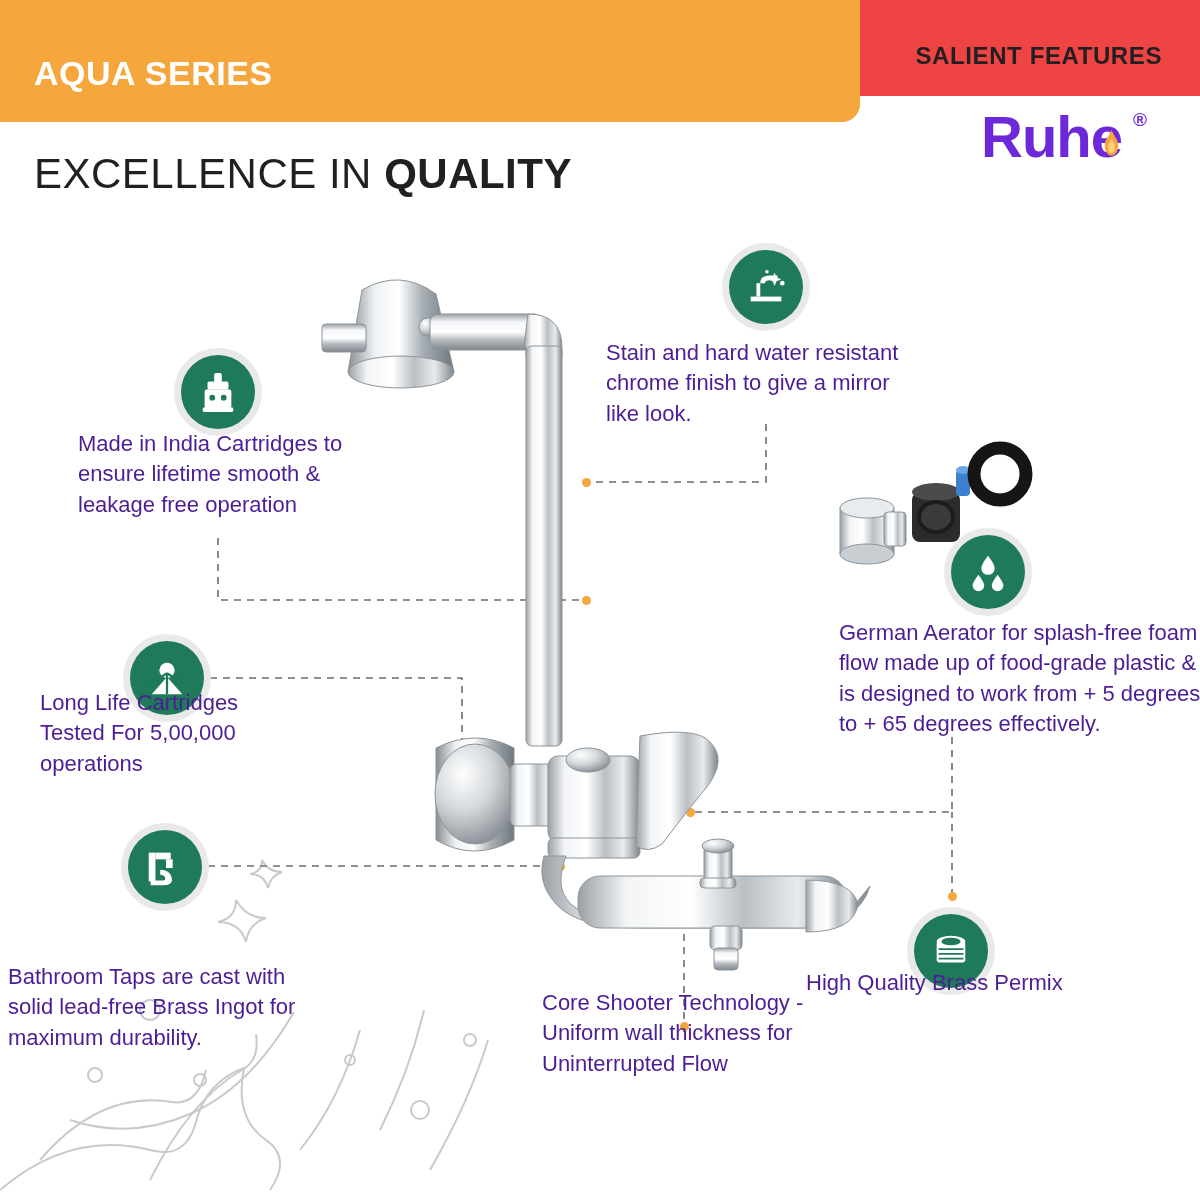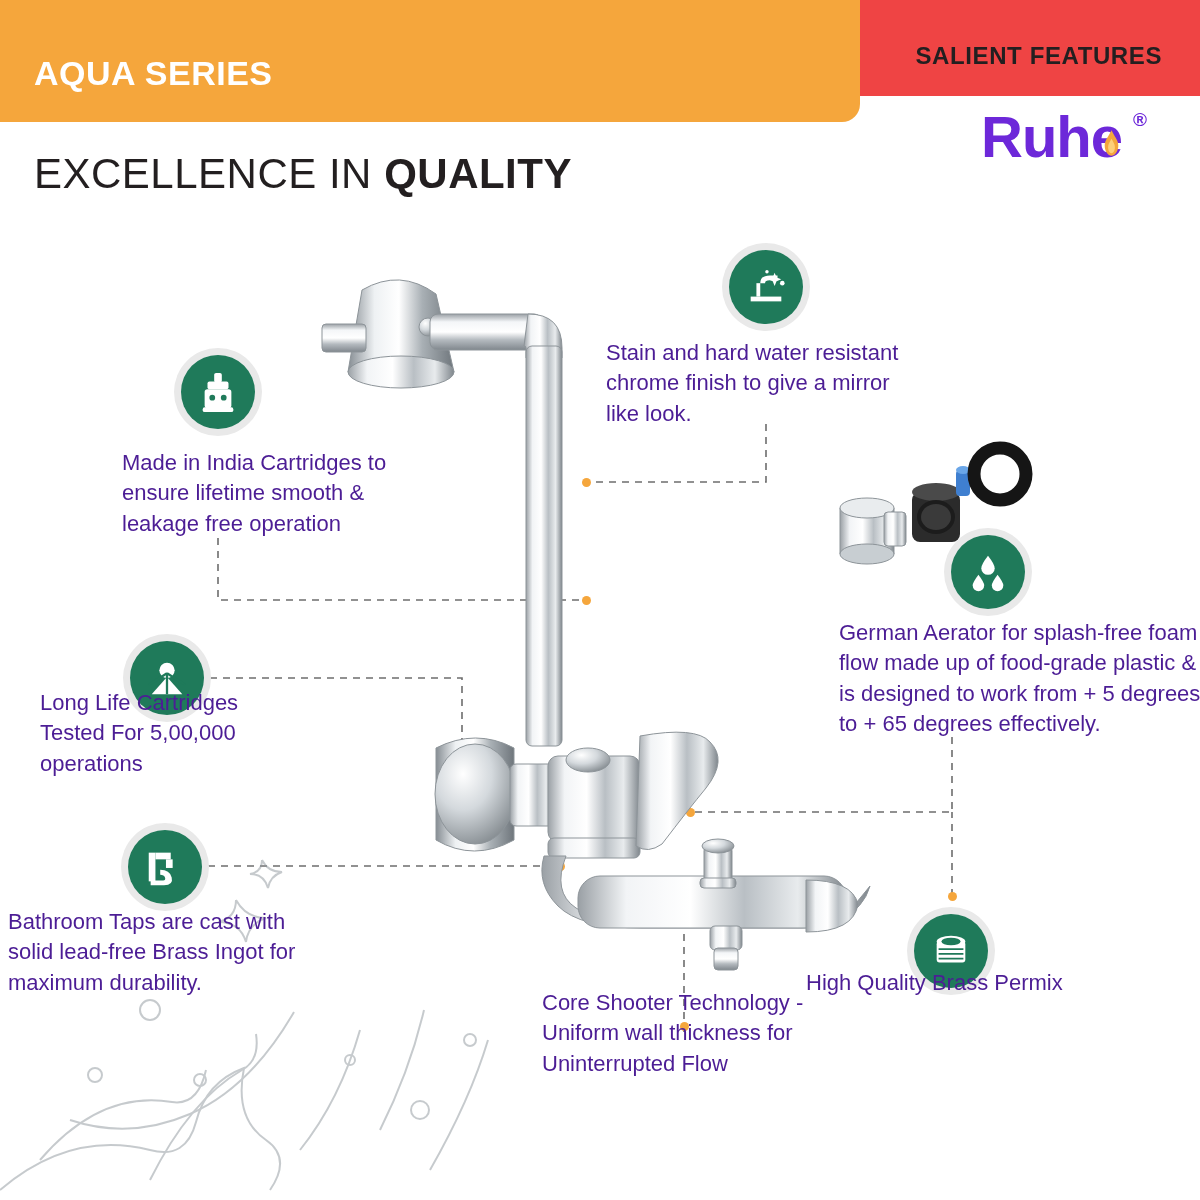--- a/index.html
+++ b/index.html
@@ -256,42 +256,42 @@
 <div class="badge" style="left:181px;top:355px;">
   <svg width="42" height="46" viewBox="0 0 44 48">
     <rect x="18" y="4" width="8" height="10" rx="2" fill="#ffffff"></rect>
     <rect x="11" y="13" width="22" height="8" rx="2" fill="#ffffff"></rect>
     <rect x="8" y="21" width="28" height="20" rx="3" fill="#ffffff"></rect>
     <rect x="6" y="40" width="32" height="5" rx="2" fill="#ffffff"></rect>
     <circle cx="16" cy="30" r="3" fill="#1f7a5a"></circle>
     <circle cx="28" cy="30" r="3" fill="#1f7a5a"></circle>
   </svg>
 </div>
-<div class="cap" style="left:78px;top:448px;width:282px;margin-left:44px;">Made in India Cartridges to ensure lifetime smooth &amp; leakage free operation</div>
+<div class="cap" style="left:78px;top:429px;width:282px;">Made in India Cartridges to ensure lifetime smooth &amp; leakage free operation</div>
 
 <div class="badge" style="left:130px;top:641px;">
   <svg width="44" height="44" viewBox="0 0 46 46">
     <circle cx="23" cy="15" r="8" fill="#ffffff"></circle>
     <path d="M23 22 L7 40 h32z" fill="#ffffff"></path>
     <path d="M23 18 L4 30" stroke="#1f7a5a" stroke-width="2.4"></path>
     <path d="M23 18 L42 30" stroke="#1f7a5a" stroke-width="2.4"></path>
     <path d="M23 18 L23 40" stroke="#1f7a5a" stroke-width="2.4"></path>
   </svg>
 </div>
 <div class="cap" style="left:40px;top:688px;width:266px;">Long Life Cartridges Tested For 5,00,000 operations</div>
 
 <div class="badge" style="left:128px;top:830px;">
   <svg width="44" height="44" viewBox="0 0 46 46">
     <rect x="6" y="8" width="7" height="30" fill="#ffffff"></rect>
     <rect x="13" y="8" width="16" height="7" fill="#ffffff"></rect>
     <rect x="24" y="15" width="7" height="9" fill="#ffffff"></rect>
     <path d="M18 26 q10 0 12 8 q2 8 -8 8 l-14 0 v-5 l13 0 q3 0 2 -3 q-1 -3 -5 -3z" fill="#ffffff"></path>
   </svg>
 </div>
-<div class="cap" style="left:8px;top:907px;width:300px;">Bathroom Taps are cast with solid lead-free Brass Ingot for maximum durability.</div>
+<div class="cap" style="left:8px;top:962px;width:300px;">Bathroom Taps are cast with solid lead-free Brass Ingot for maximum durability.</div>
 
 <div class="badge" style="left:951px;top:535px;">
   <svg width="44" height="44" viewBox="0 0 46 46">
     <path d="M23 6 q7 9 7 13 a7 7 0 0 1 -14 0 q0 -4 7 -13z" fill="#ffffff"></path>
     <path d="M13 26 q6 8 6 11 a6 6 0 0 1 -12 0 q0 -3 6 -11z" fill="#ffffff"></path>
     <path d="M33 26 q6 8 6 11 a6 6 0 0 1 -12 0 q0 -3 6 -11z" fill="#ffffff"></path>
   </svg>
 </div>
 <div class="cap" style="left:818px;top:618px;width:368px;margin-left:21px;">German Aerator for splash-free foam flow made up of food-grade plastic &amp; is designed to work from + 5 degrees to + 65 degrees effectively.</div>
 

